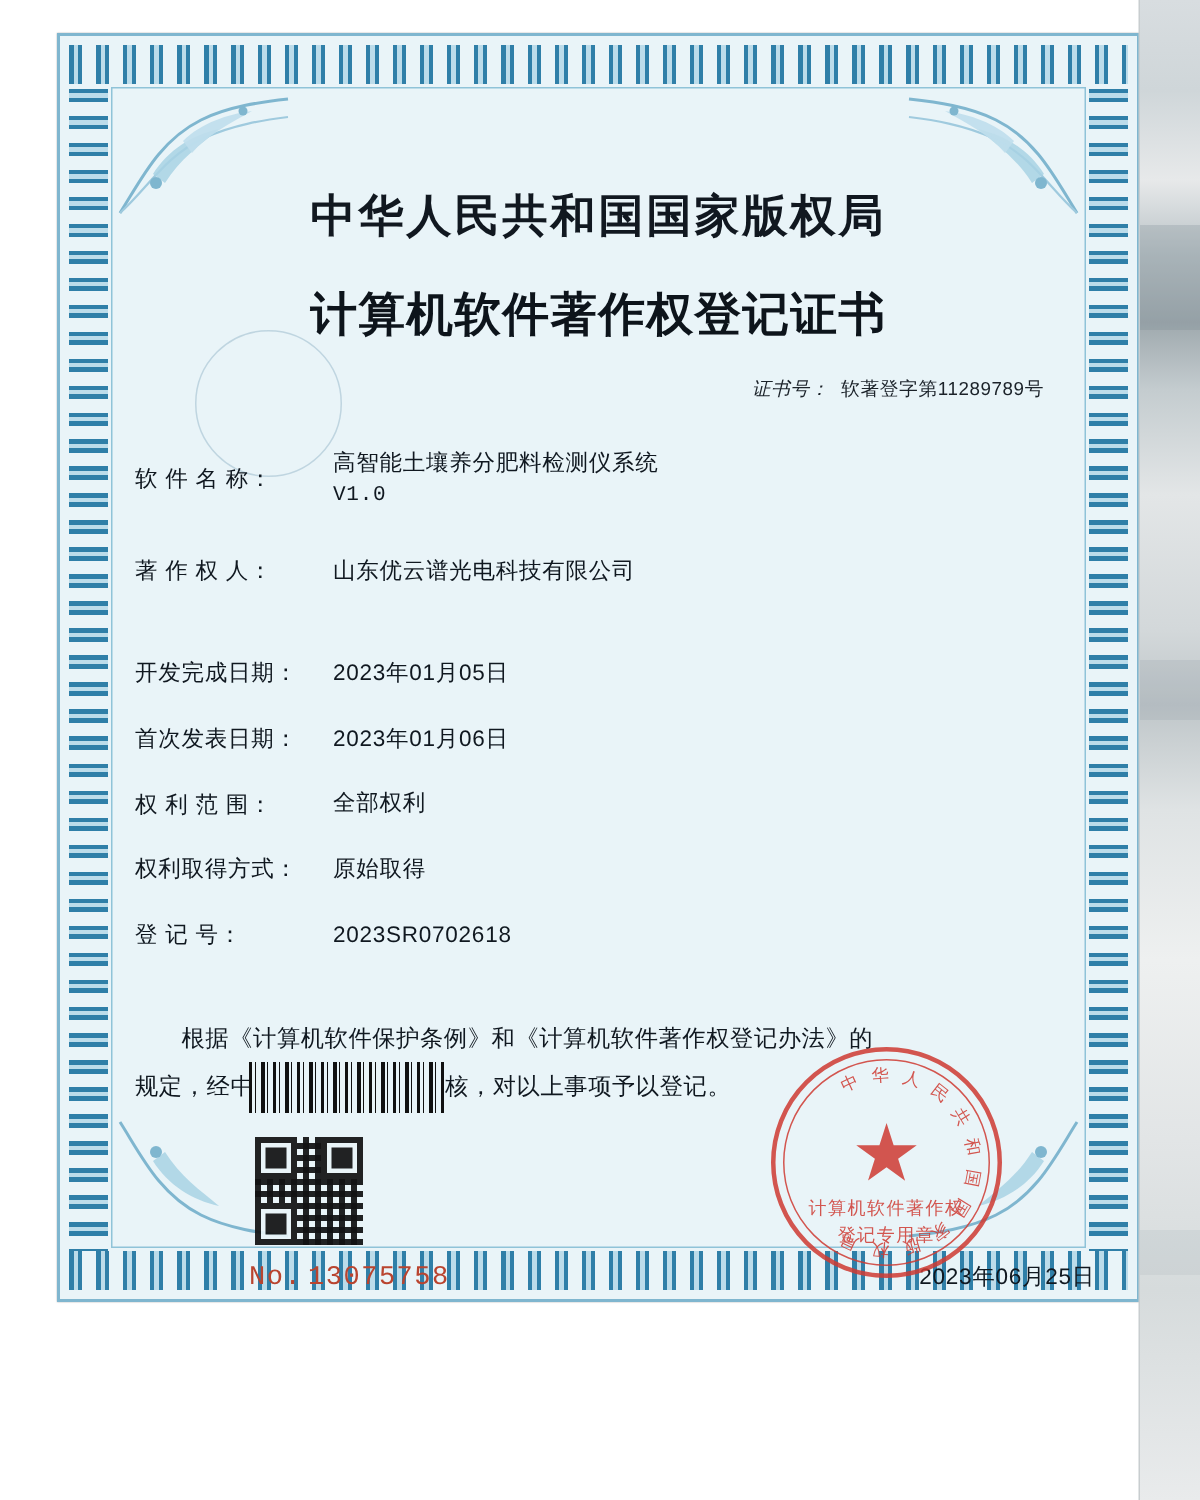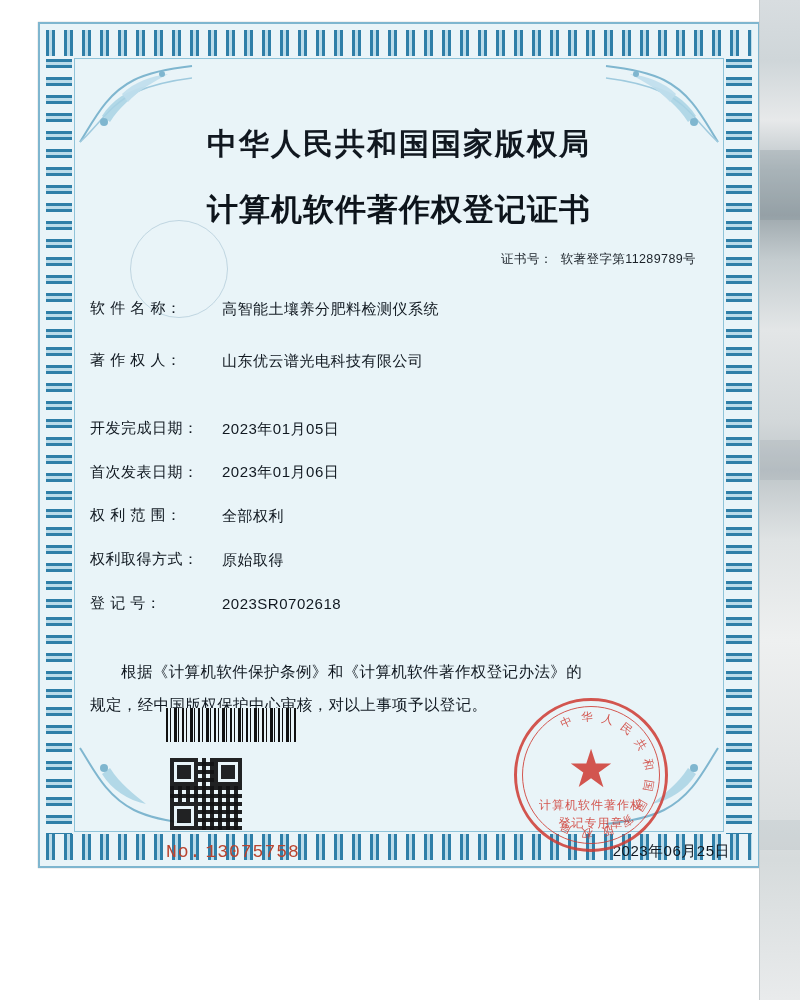--- a/index.html
+++ b/index.html
@@ -139,21 +139,21 @@
     margin-top: 24px;
   }
   .cert-no {
     text-align: right;
     font-size: 12.5px;
     color: #1b2229;
     margin-top: 20px;
     padding-right: 12px;
     letter-spacing: 0.4px;
   }
-  .cert-no .cert-no-label { margin-right: 8px; }
+  .cert-no .cert-no-label { margin-right: 8px; font-style: italic; }
 
   .field {
     display: flex;
     align-items: center;
     margin-top: 22px;
     font-size: 15px;
     color: #101820;
   }
   .field .flabel {
     width: 132px;
@@ -366,20 +366,21 @@
       <div class="doc-title">计算机软件著作权登记证书</div>
 
       <div class="cert-no">
         <span class="cert-no-label">证书号：</span><span>软著登字第11289789号</span>
       </div>
 
       <div class="field gap-md">
         <div class="flabel">软 件 名 称：</div>
         <div class="fvalue">
           <span>高智能土壤养分肥料检测仪系统</span>
+          <span class="sub">V1.0</span>
         </div>
       </div>
 
       <div class="field gap-md">
         <div class="flabel">著 作 权 人：</div>
         <div class="fvalue">山东优云谱光电科技有限公司</div>
       </div>
 
       <div class="field gap-lg">
         <div class="flabel">开发完成日期：</div>

